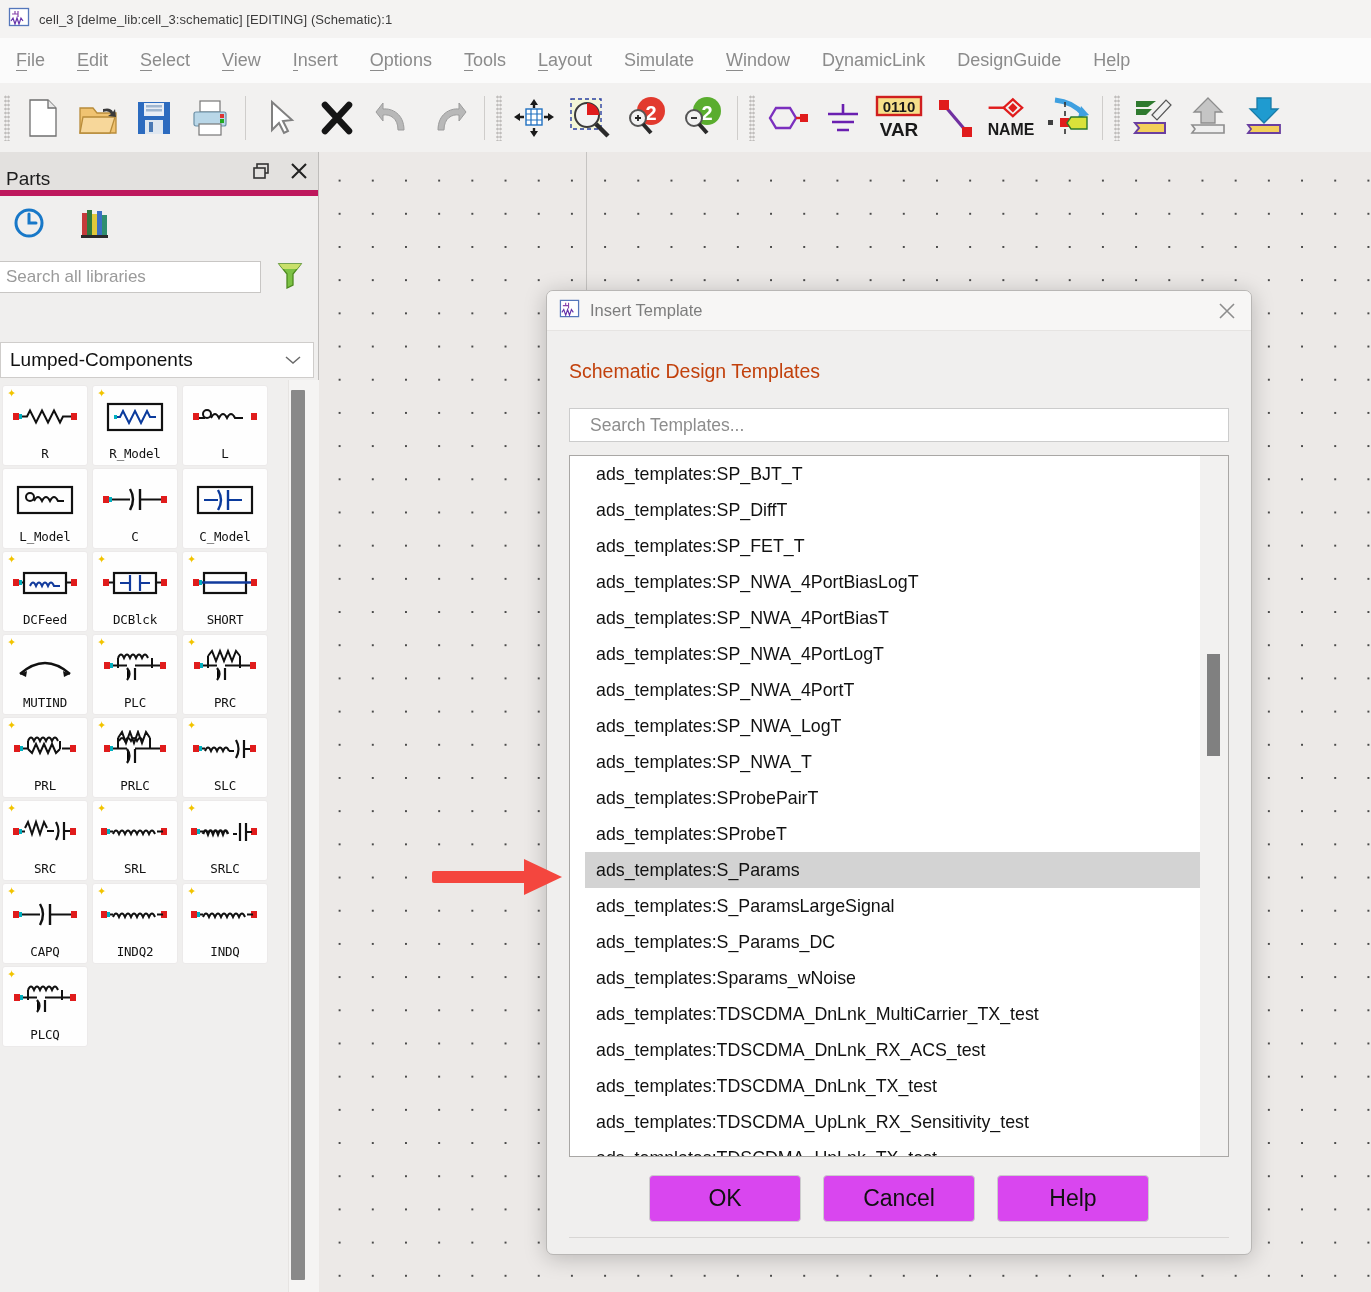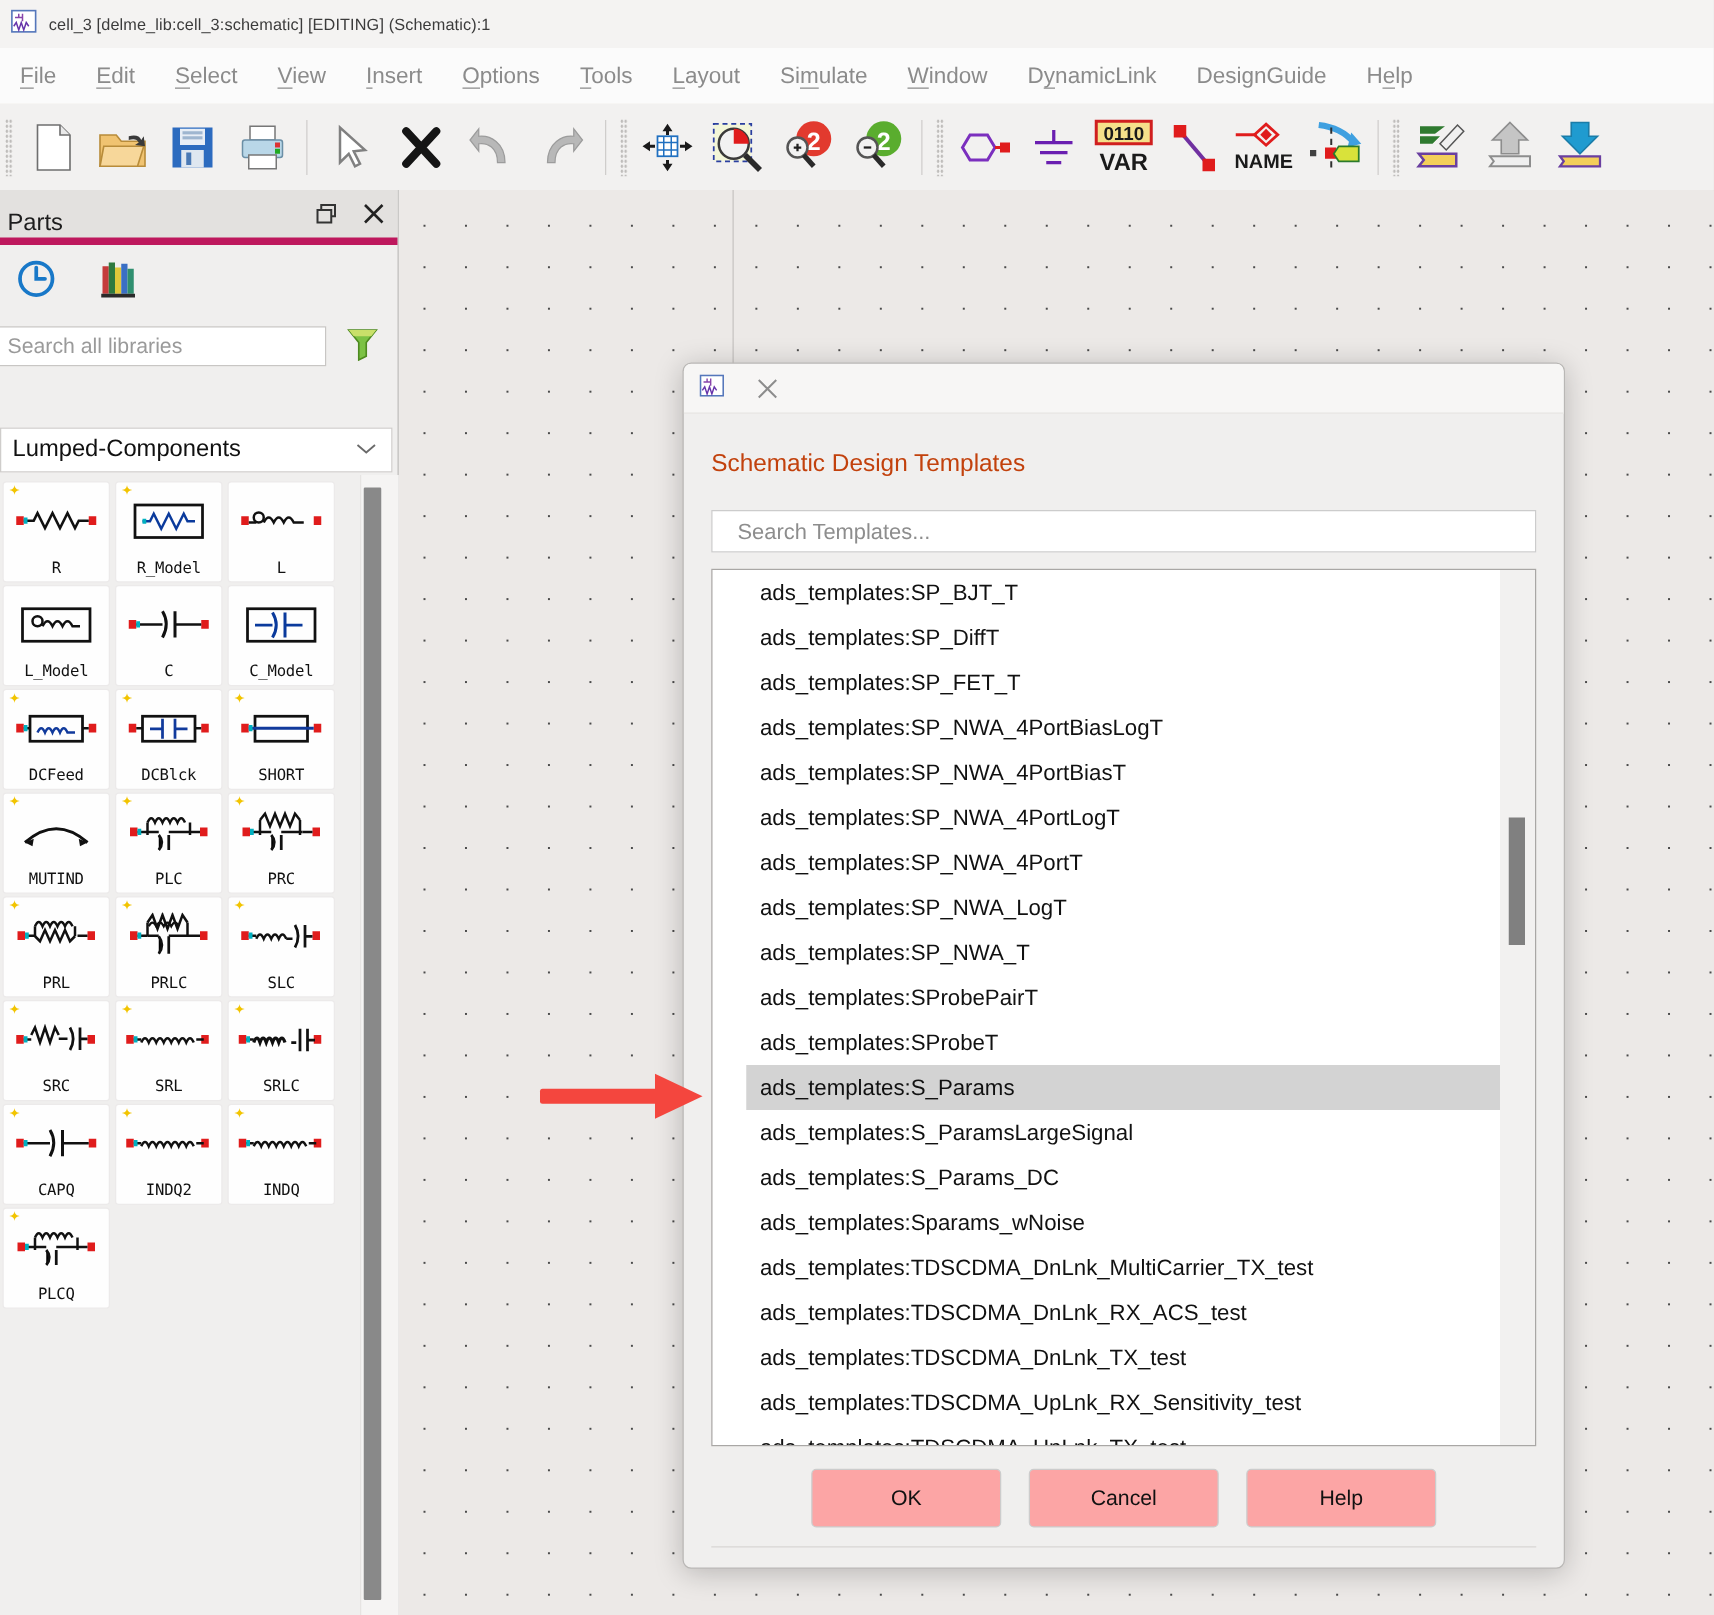--- a/index.html
+++ b/index.html
@@ -116,38 +116,38 @@
   #dlg-search{
     position:absolute;left:22px;top:117px;width:660px;height:34px;
     background:#fff;border:1px solid #ccc;box-sizing:border-box;
     display:flex;align-items:center;padding-left:20px;
     font-size:17.5px;color:#8d8d8d;
   }
   #dlg-listwrap{
     position:absolute;left:22px;top:164px;width:660px;height:702px;
     background:#fff;border:1px solid #a9a7a5;box-sizing:border-box;overflow:hidden;
   }
-  #dlg-list{position:absolute;left:16px;top:0;width:630px;padding-left:11px;}
+  #dlg-list{position:absolute;left:4px;top:0;width:630px;padding-left:11px;}
   .lrow{
     height:36px;line-height:36px;padding-left:11px;
     font-size:17.8px;color:#111;white-space:nowrap;
     box-sizing:border-box;
   }
   .lrow.selected{background:#d3d3d3;width:630px;}
   #dlg-list-scroll{
     position:absolute;right:0;top:0;width:28px;height:700px;background:#f2f1f0;
   }
   #dlg-list-thumb{position:absolute;left:7px;top:198px;width:13px;height:102px;background:#808080;}
   #dlg-buttons{
     position:absolute;left:0;top:884px;width:704px;height:53px;
     display:flex;justify-content:center;gap:22px;
   }
   .dbtn{
-    width:150px;height:45px;background:#fca5a5;border:1px solid #ccc;border-radius:4px;
-    font-size:17px;color:#111;display:flex;align-items:center;justify-content:center;
+    width:150px;height:45px;background:#d946ef;border:1px solid #ccc;border-radius:4px;
+    font-size:23px;color:#111;display:flex;align-items:center;justify-content:center;
     font-family:"Liberation Sans", sans-serif;
   }
   #dlg-footline{position:absolute;left:22px;top:946px;width:660px;height:1px;background:#d8d6d4;}
 
   
   #arrow{position:absolute;left:428px;top:855px;width:140px;height:44px;}
 </style>
 </head>
 <body>
 
@@ -716,20 +716,21 @@
 
 <div id="dialog">
   <div id="dlg-title">
     <span class="dt-icon">
       <svg width="21" height="21" viewBox="0 0 22 22">
         <rect x="1.5" y="2.5" width="19" height="17" fill="#ffffff" stroke="#5577bb" stroke-width="1.3"></rect>
         <path d="M4 8 h3 v-3 M7 8 h3 M10 5 v6" stroke="#8844aa" stroke-width="1.2" fill="none"></path>
         <path d="M3 15 l2-3 l2 6 l2-6 l2 6 l2-6 l2 3" stroke="#6633aa" stroke-width="1.2" fill="none"></path>
       </svg>
     </span>
+    <span class="dt-text">Insert Template</span>
     <span id="dlg-close">
       <svg width="18" height="18" viewBox="0 0 18 18">
         <path d="M2 2 L16 16 M16 2 L2 16" stroke="#8d8d8d" stroke-width="1.6"></path>
       </svg>
     </span>
   </div>
 
   <div id="dlg-heading">Schematic Design Templates</div>
 
   <div id="dlg-search">Search Templates...</div>

